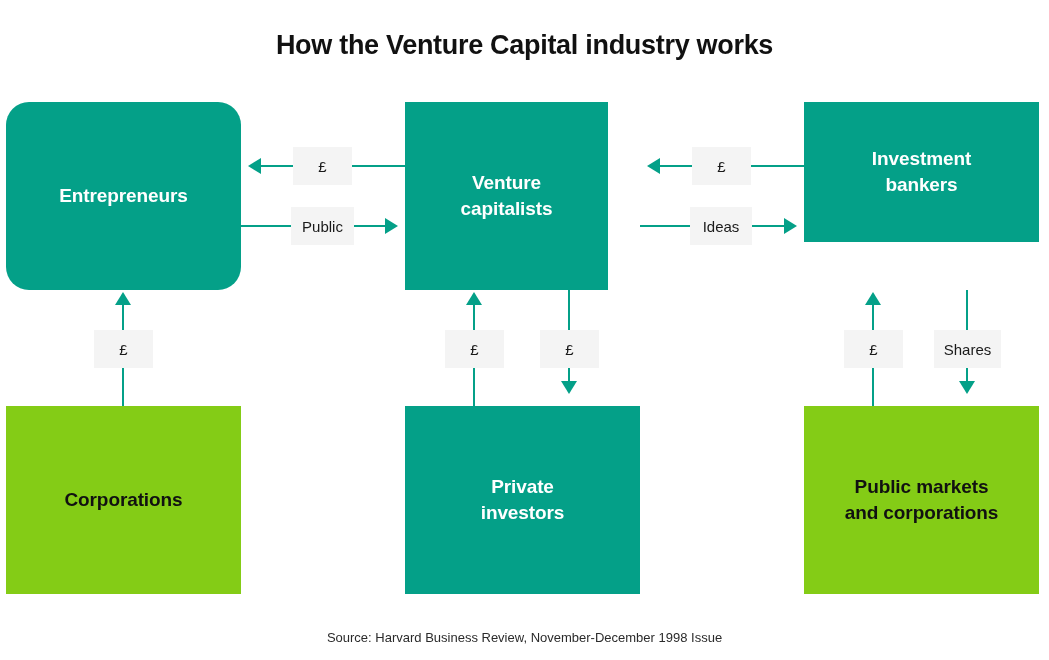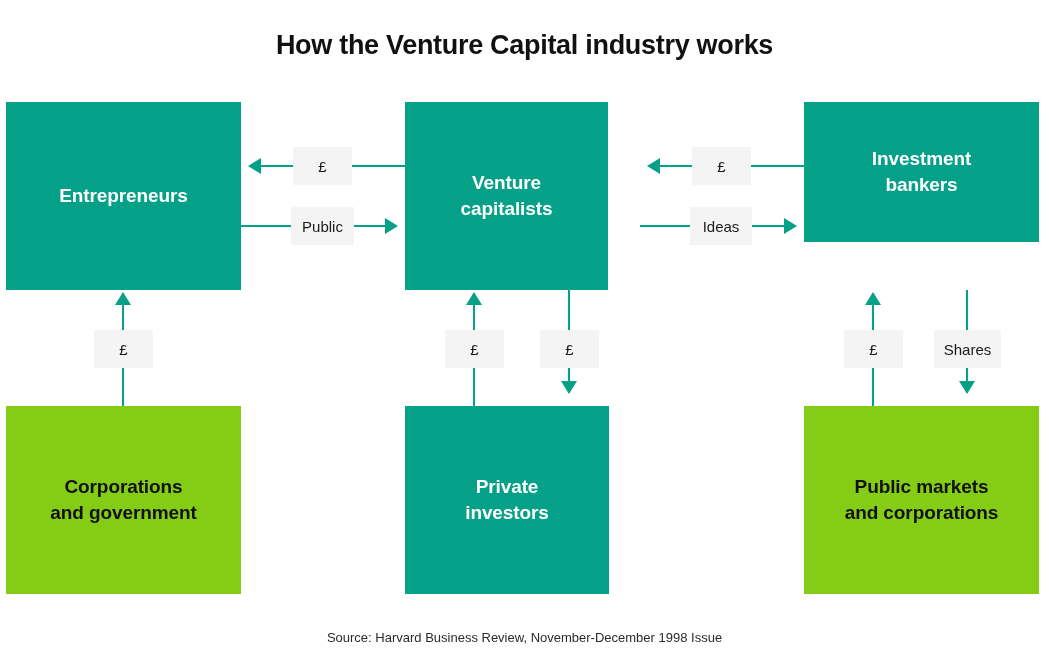--- a/index.html
+++ b/index.html
@@ -42,26 +42,26 @@
   .node-teal {
     background: #04a088;
     color: #ffffff;
   }
   .node-gray {
     background: #84cc16;
     color: #111111;
   }
 
   
-  #box-entrepreneurs   { left: 6px;   top: 102px; width: 235px; height: 188px; }
+  #box-entrepreneurs   { left: 6px;   top: 102px; width: 235px; height: 188px; border-radius: 23px; }
   #box-vcs             { left: 405px; top: 102px; width: 203px; height: 188px; }
   #box-bankers         { left: 804px; top: 102px; width: 235px; height: 140px; }
   
   #box-corporations    { left: 6px;   top: 406px; width: 235px; height: 188px; }
-  #box-private         { left: 405px; top: 406px; width: 204px; height: 188px; }
+  #box-private         { left: 405px; top: 406px; width: 235px; height: 188px; }
   #box-public          { left: 804px; top: 406px; width: 235px; height: 188px; }
 
   
   .hline {
     position: absolute;
     height: 2px;
     background: #04a088;
   }
   .vline {
     position: absolute;
@@ -135,21 +135,20 @@
 <div class="node-box node-teal" id="box-bankers">
   <span>
     <span>Investment</span><br>
     <span>bankers</span>
   </span>
 </div>
 
 <div class="node-box node-gray" id="box-corporations">
   <span>
     <span>Corporations</span><br>
-    <span>and government</span>
   </span>
 </div>
 
 <div class="node-box node-teal" id="box-private">
   <span>
     <span>Private</span><br>
     <span>investors</span>
   </span>
 </div>
 

